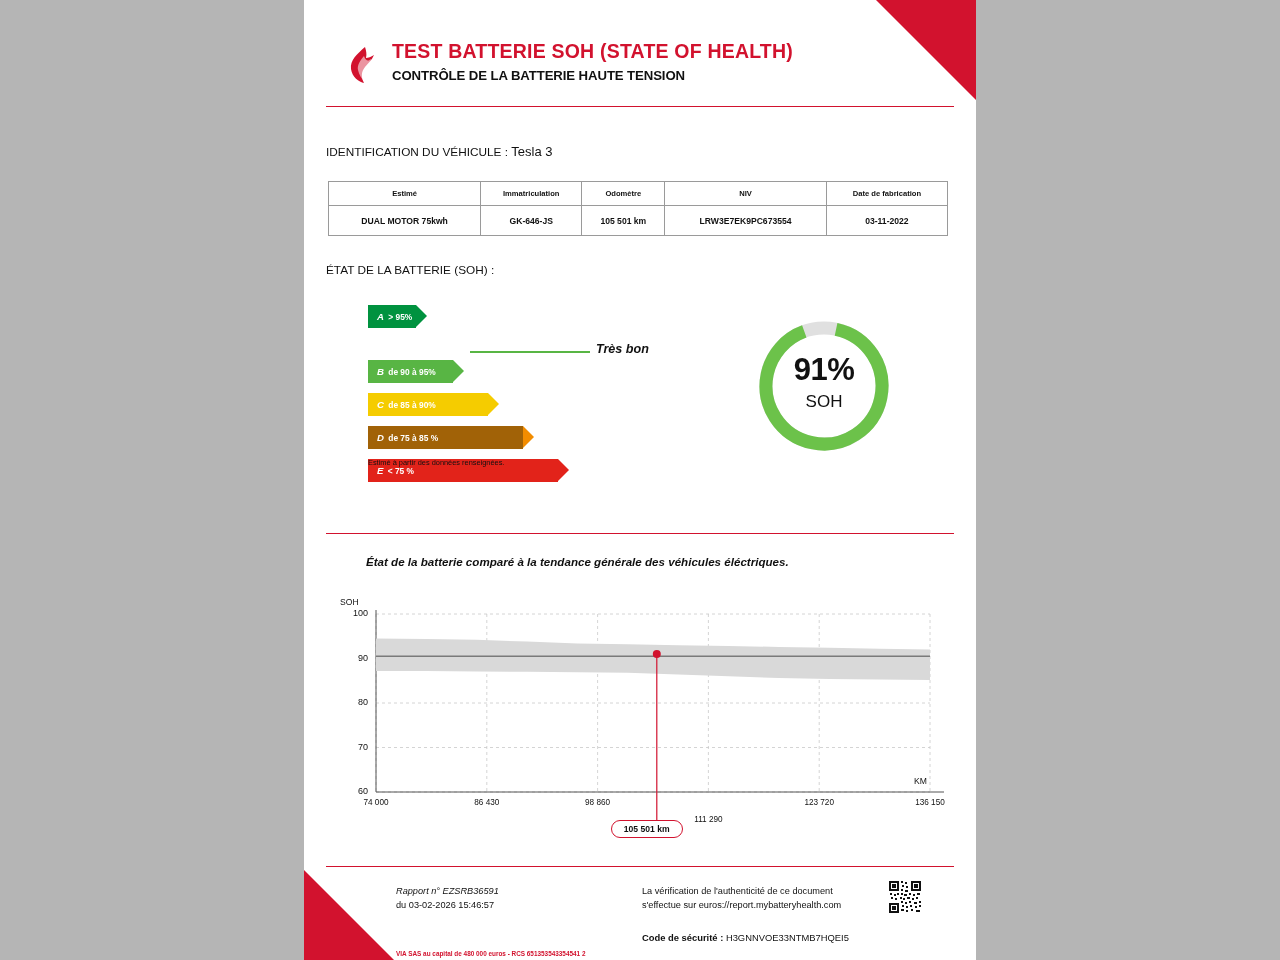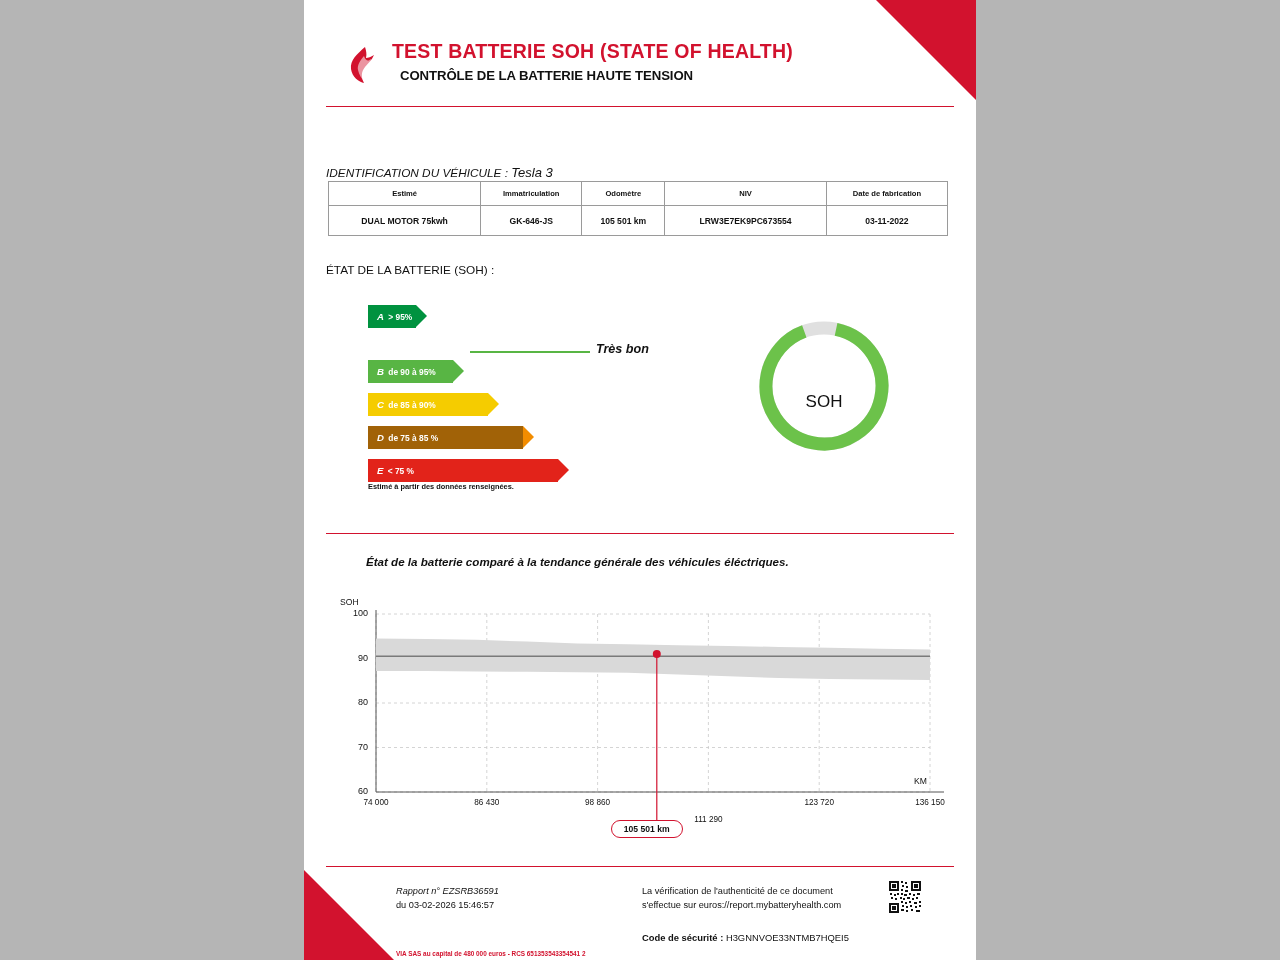--- a/index.html
+++ b/index.html
@@ -61,38 +61,36 @@
   }
   #title-sub {
     position: absolute;
     left: 66px;
     top: 30px;
     color: #111;
     font-size: 13.2px;
     font-weight: bold;
     letter-spacing: -0.1px;
     white-space: nowrap;
-    margin-left: 8px;
   }
   .hr-red {
     position: absolute;
     background: #d2122e;
     height: 1.4px;
   }
   #hr-top { left: 22px; top: 106px; width: 628px; }
   #hr-mid { left: 22px; top: 533px; width: 628px; }
   #hr-bot { left: 22px; top: 866px; width: 628px; }
 
   
   #ident-label {
     position: absolute;
-    left: 22px; top: 165px;
+    left: 22px; top: 144px;
     font-size: 11.8px;
     color: #111;
-    font-style: italic;
   }
   #ident-vehicle {
     font-size: 13px;
   }
   #ident-table {
     position: absolute;
     left: 24px; top: 181px;
     width: 620px;
     border-collapse: collapse;
     font-size: 8px;
@@ -146,23 +144,23 @@
   .grade::after {
     content: "";
     position: absolute;
     right: -11px; top: 0;
     width: 0; height: 0;
     border-top: 11.5px solid transparent;
     border-bottom: 11.5px solid transparent;
   }
   #estim-note {
     position: absolute;
-    left: 64px; top: 482px;
+    left: 64px; top: 458px;
     font-size: 7.4px;
-    font-weight: bold;
+    font-weight: normal;
     color: #111;
   }
   #verdict-line {
     position: absolute;
     left: 166px; top: 351px;
     width: 120px; height: 2px;
     background: #58b544;
   }
   #verdict-text {
     position: absolute;
@@ -335,20 +333,21 @@
   <div id="verdict-line"></div>
   <div id="verdict-text">Très bon</div>
 
   <div id="estim-note">Estimé à partir des données renseignées.</div>
 
   <div id="donut-wrap">
     <svg width="140" height="140" viewBox="0 0 140 140">
       <circle cx="70" cy="70" r="58" fill="none" stroke="#e0e0e0" stroke-width="13"></circle>
       <circle id="gauge-arc" cx="70" cy="70" r="58" fill="none" stroke="#6cc24a" stroke-width="13" stroke-dasharray="331.6 32.8" stroke-linecap="butt" transform="rotate(-78 70 70)"></circle>
     </svg>
+    <div id="donut-pct">91%</div>
     <div id="donut-soh">SOH</div>
   </div>
 
   <div class="hr-red" id="hr-mid"></div>
 
   <div id="chart-caption">État de la batterie comparé à la tendance générale des véhicules éléctriques.</div>
 
   <div id="chart">
     <div id="soh-axis-label">SOH</div>
     <div id="km-axis-label">KM</div>

